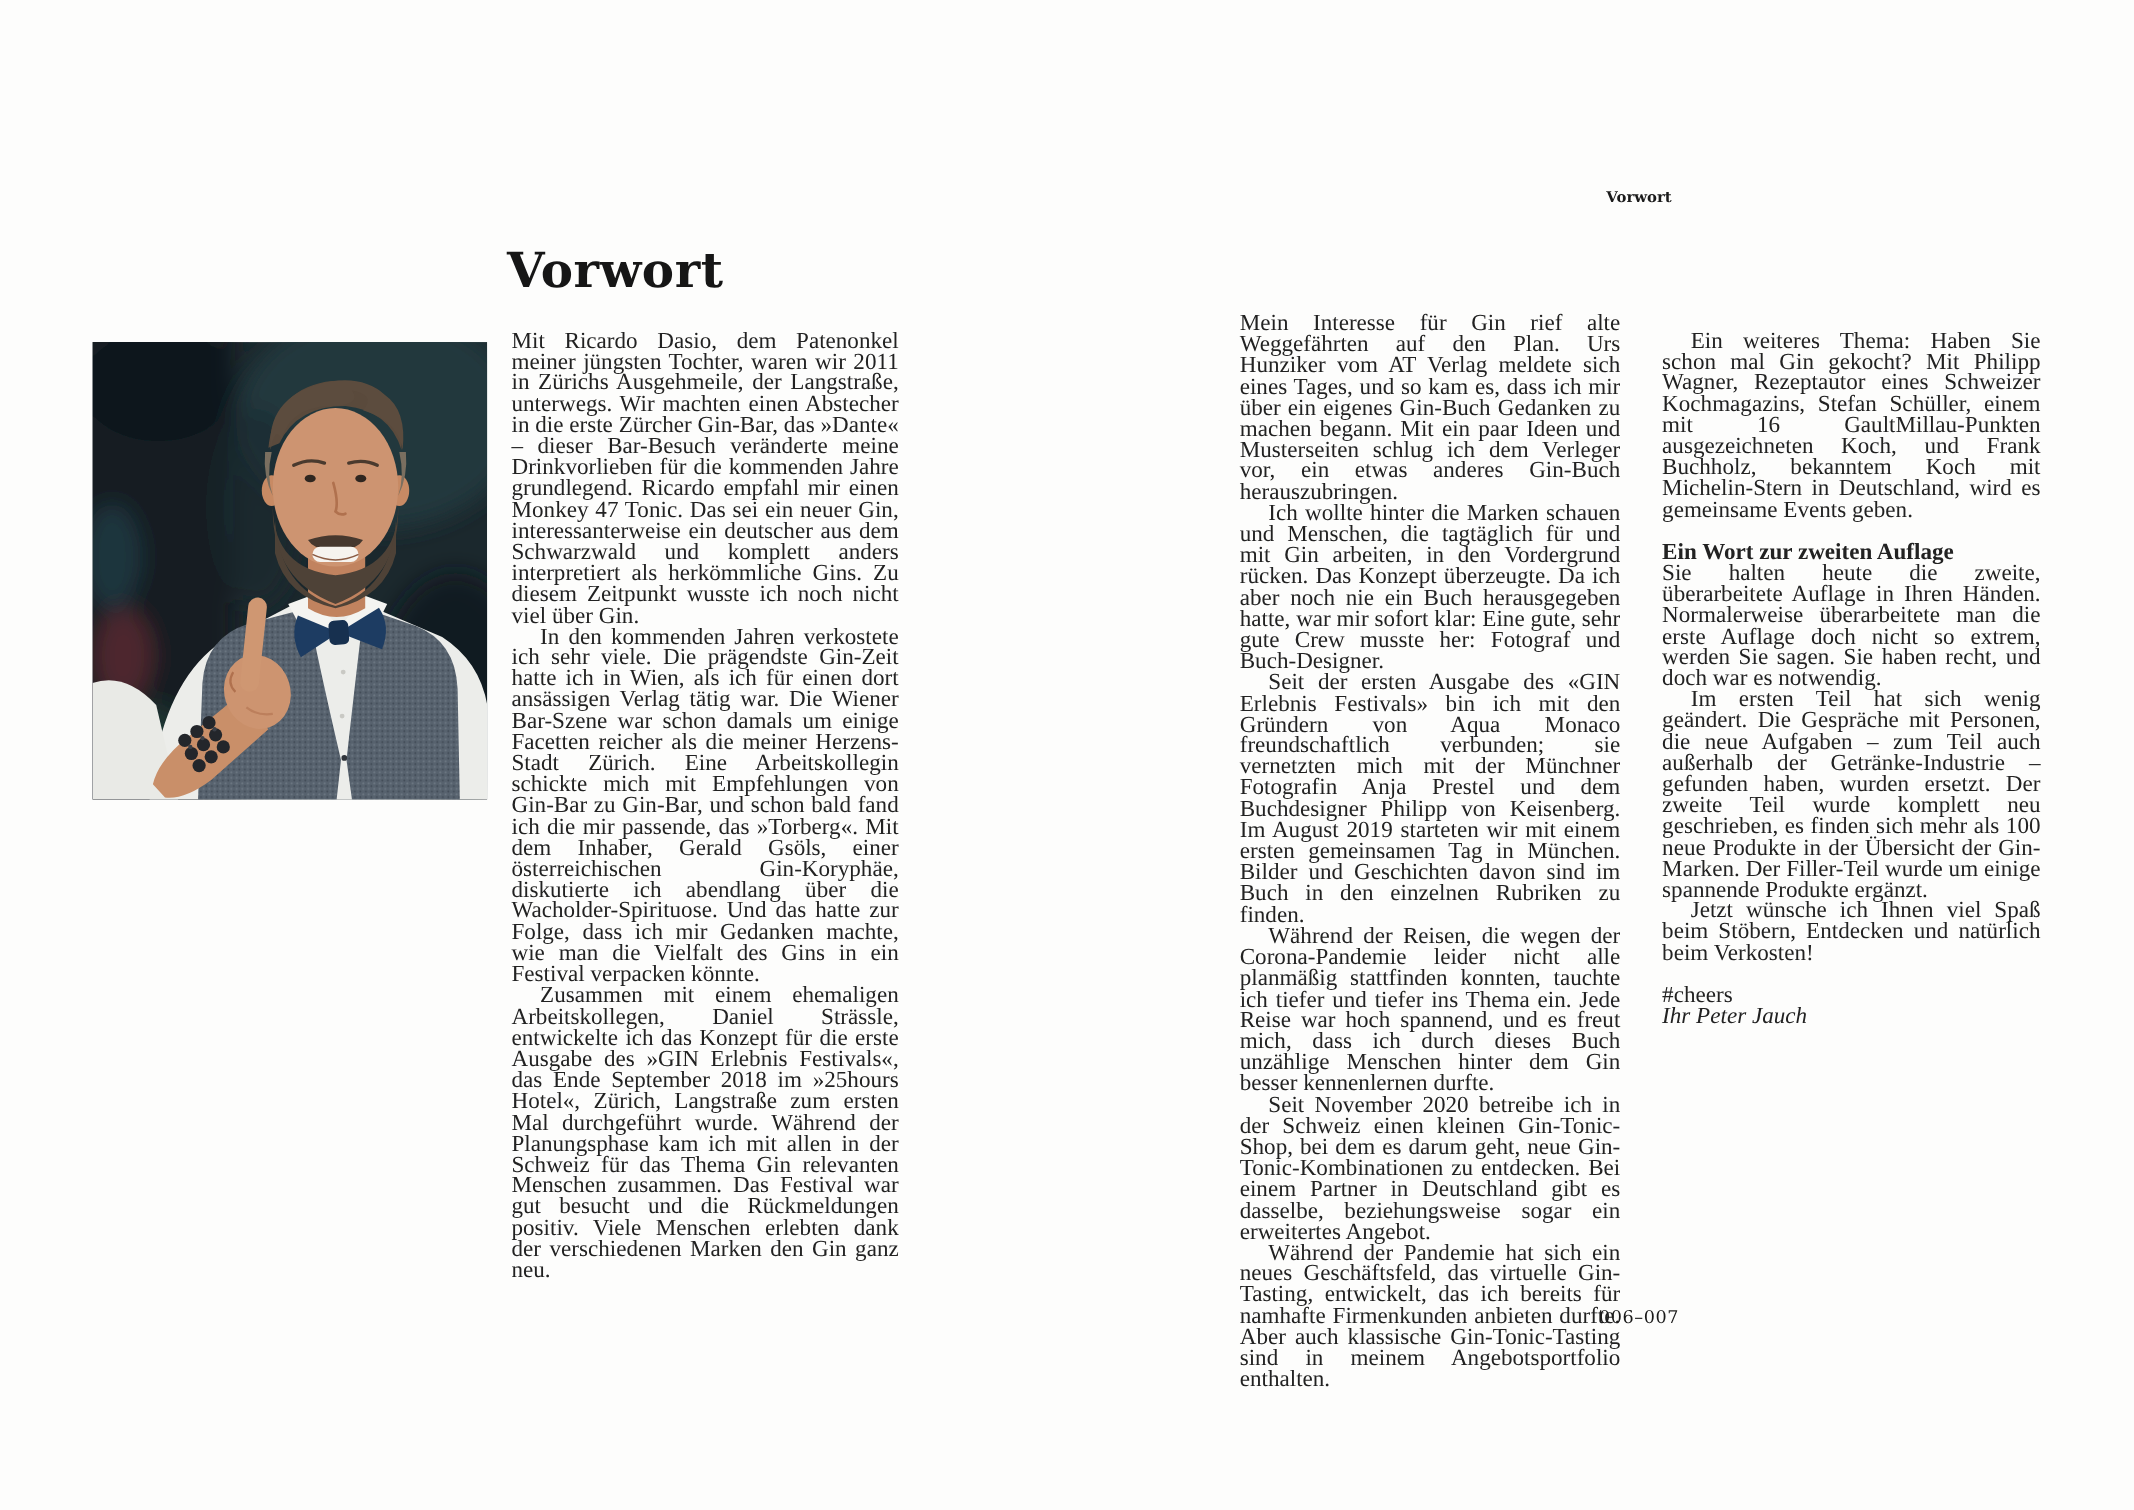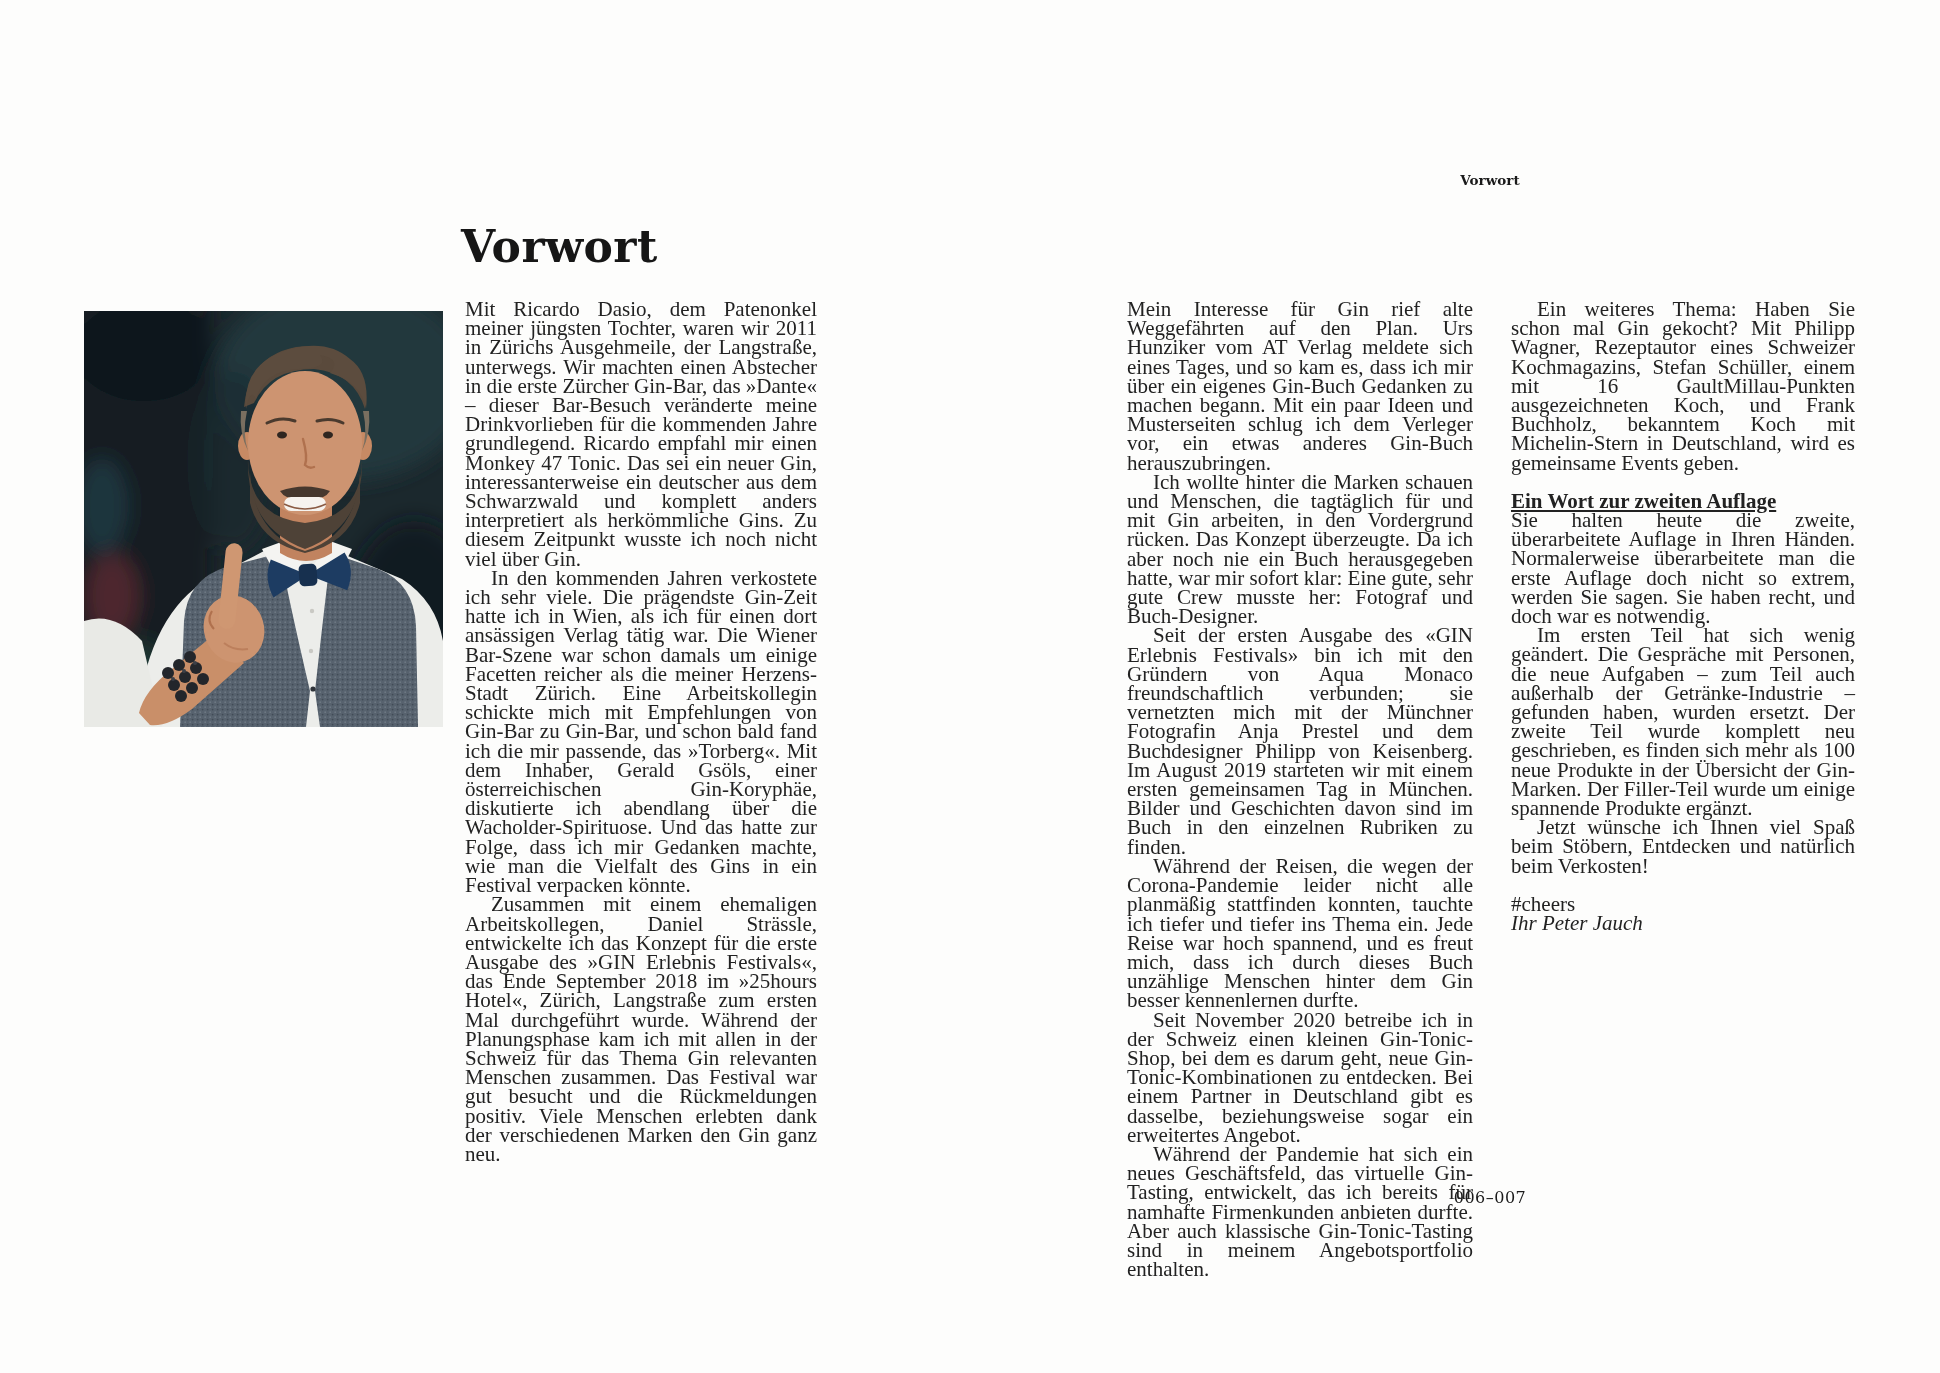--- a/index.html
+++ b/index.html
@@ -32,25 +32,25 @@
     font-size: 21px;
     line-height: 19.2px;
     text-align: justify;
     hyphens: auto;
     -webkit-hyphens: auto;
     color: #222;
   }
   .col p { margin: 0; }
   .col p.indent { text-indent: 26px; }
   .col .vspace { height: 19px; }
-  .col .heading { font-weight: 700; text-decoration: underline; }
+  .col .heading { font-weight: 700; }
   .col .signature { font-style: italic; }
 
   .col-left   { left: 465px;  top: 300px; width: 352px; }
-  .col-mid    { left: 1127px; top: 300px; width: 346px; }
+  .col-mid    { left: 1127px; top: 284px; width: 346px; }
   .col-right  { left: 1511px; top: 300px; width: 344px; }
 
   .running-header {
     left: 1390px; top: 172px; width: 200px;
     text-align: center;
     font-family: "DejaVu Serif", serif;
     font-size: 13.5px; font-weight: 700;
     color: #1a1a1a;
   }
   .folio {

